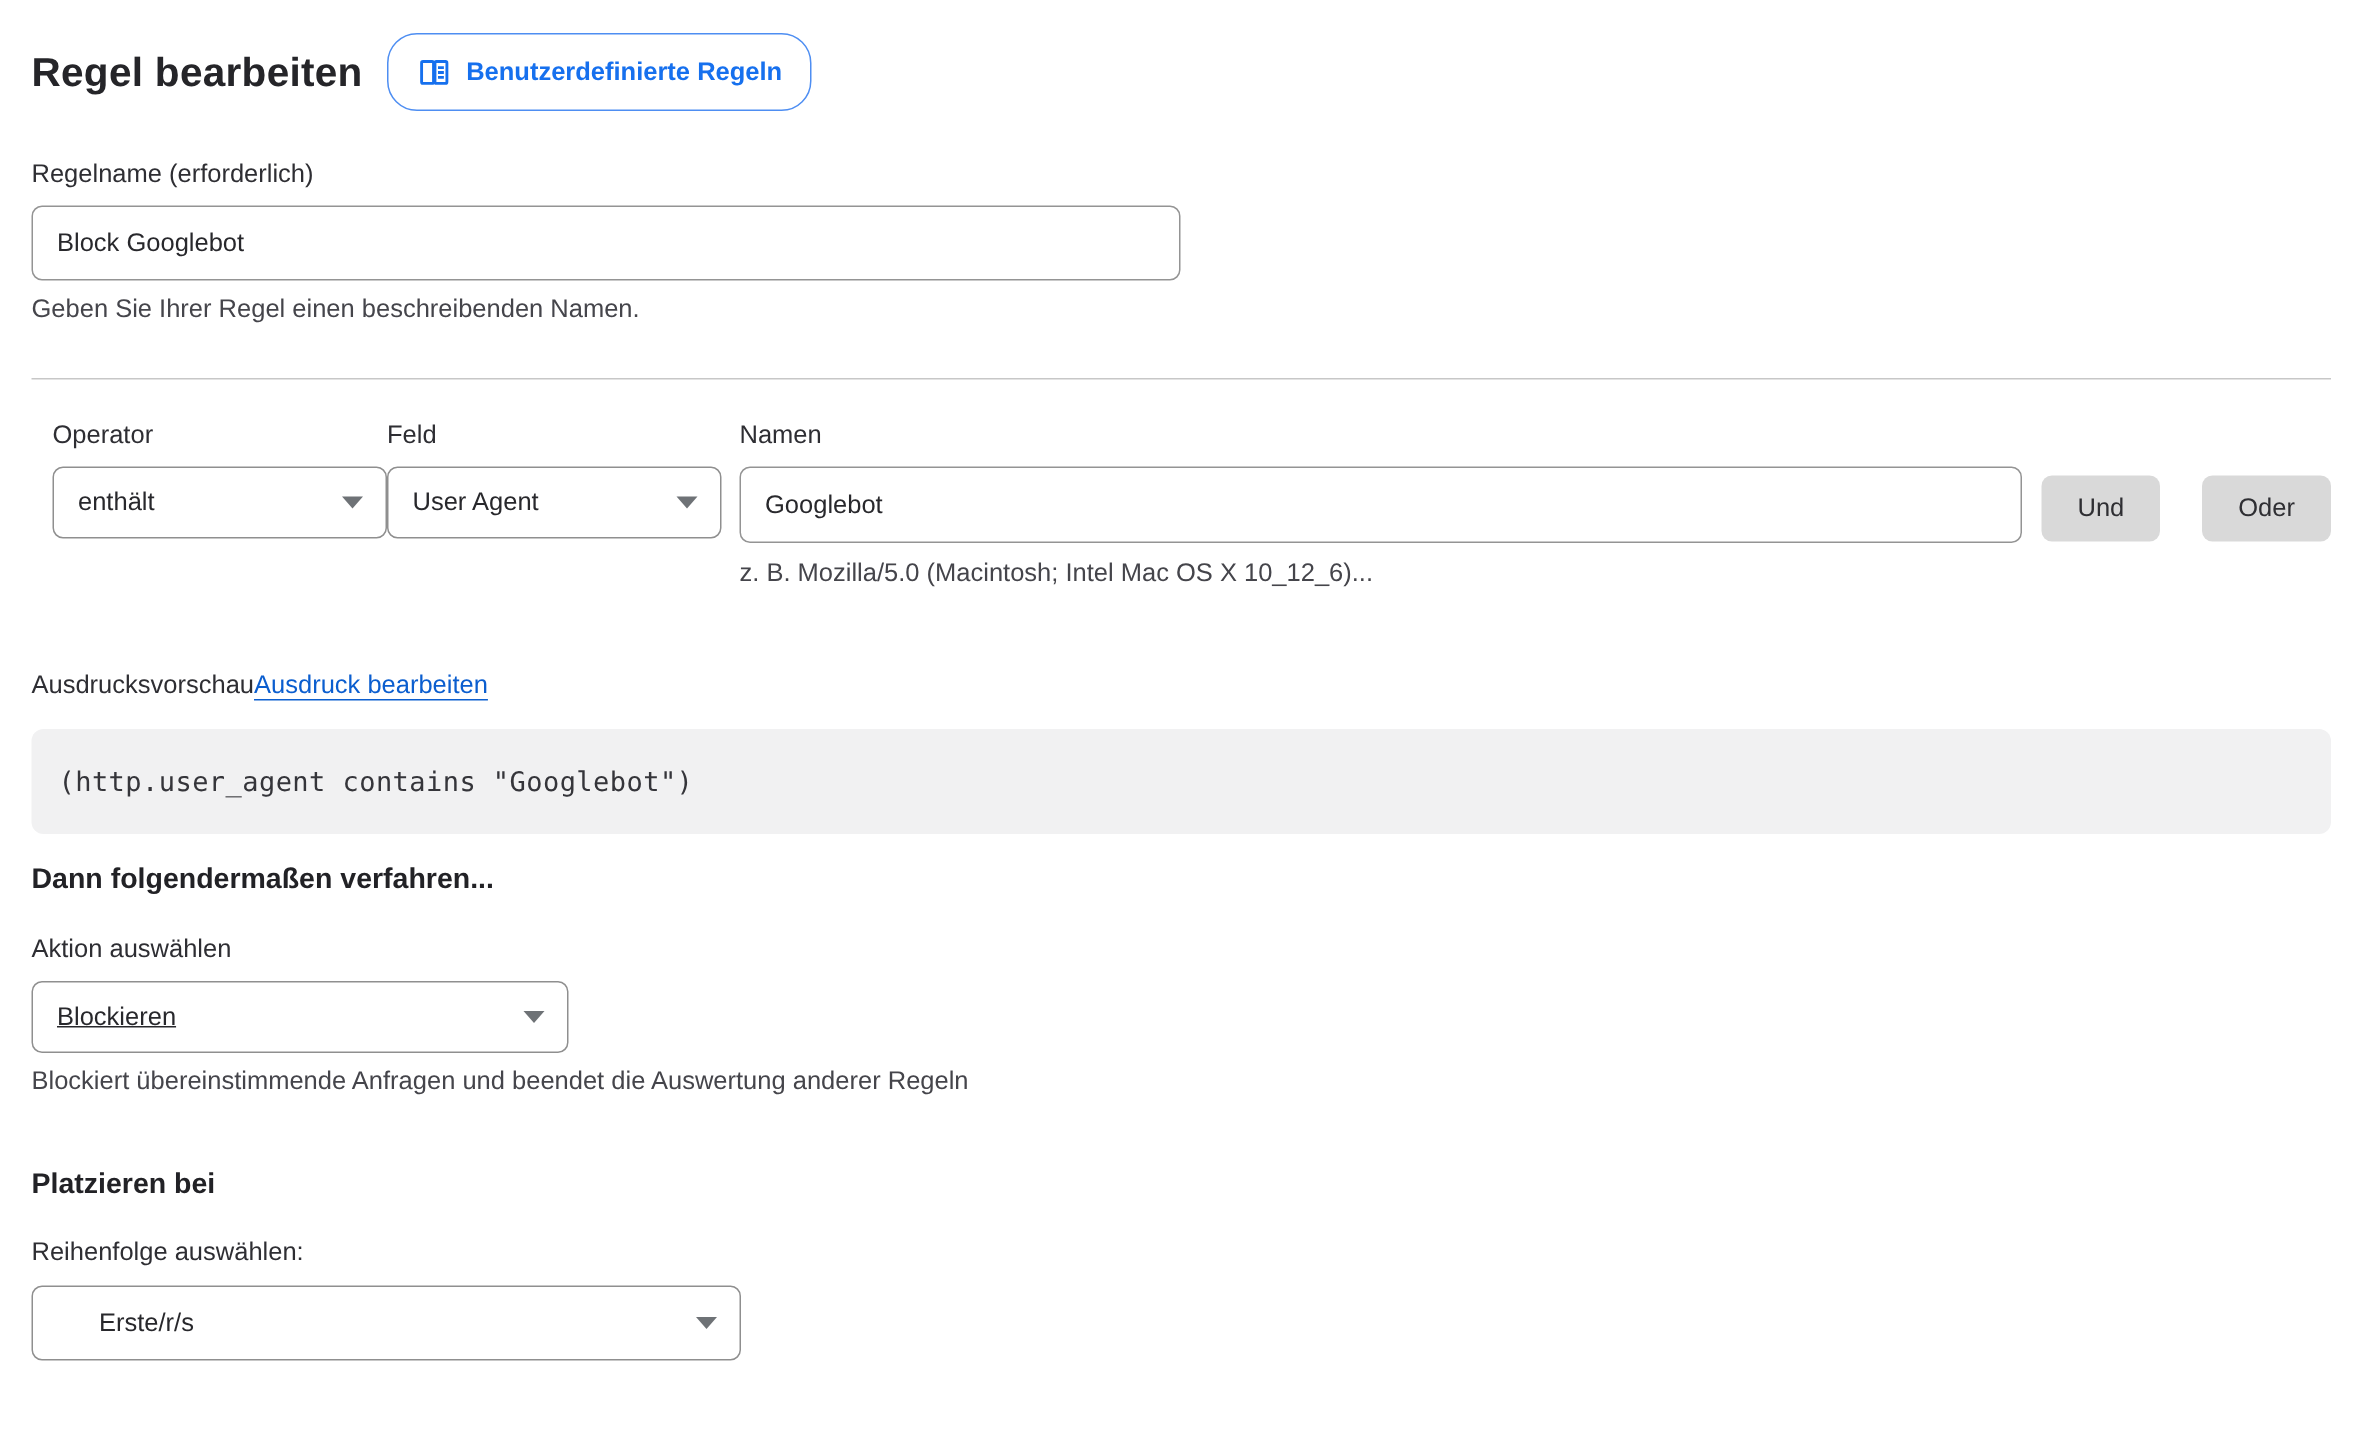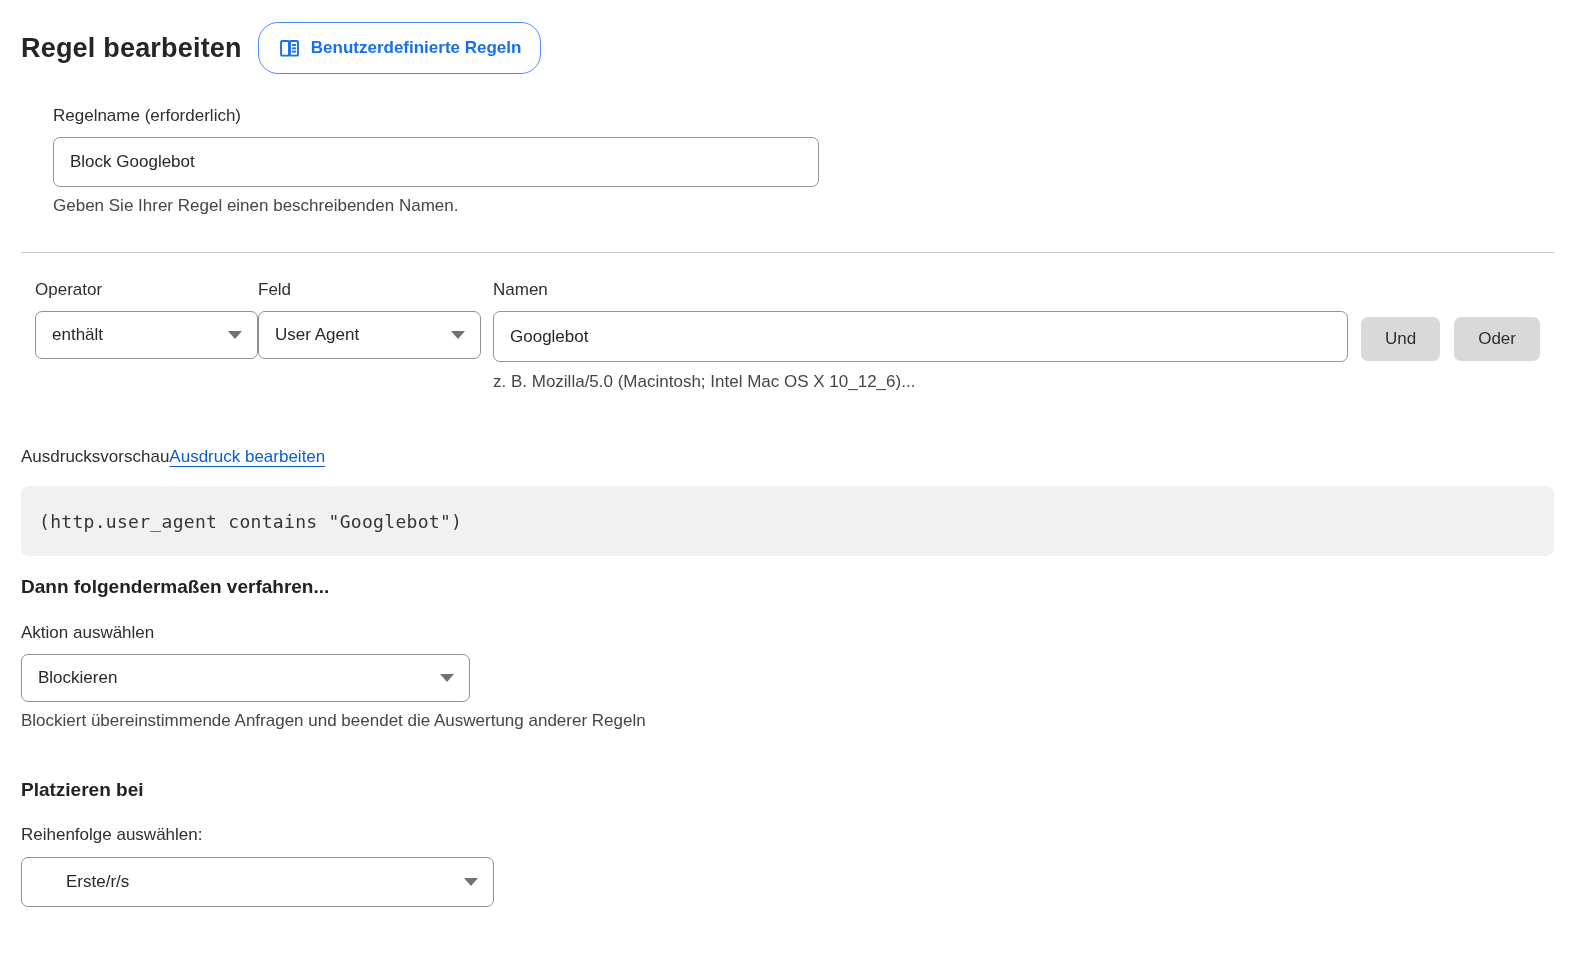--- a/index.html
+++ b/index.html
@@ -38,36 +38,36 @@
     display:flex; align-items:center; justify-content:space-between;
     padding:0 15px 0 16px; font-size:17px; color:#28282c; cursor:pointer;
   }
   .caret-down {
     width:0; height:0;
     border-left:7px solid transparent; border-right:7px solid transparent;
     border-top:8px solid #6e7276;
   }
 
   
-  .rule-name-section { margin-top:32px;margin-left:32px; }
+  .rule-name-section { margin-top:32px; }
   .rule-name-section .form-label { margin-bottom:11px; }
   #rule-name-input { width:766px; }
   .rule-name-section .help-text { margin-top:9px; }
 
   .divider { border:none; border-top:1px solid #c7c7c7; margin:36px 0 0 0; width:1533px; }
 
   .condition-section { margin-top:27px; }
   .condition-grid { display:flex; align-items:flex-start; }
   .cond-col .form-label { margin-bottom:11px; }
   .col-field, .col-operator { width:223px; }
   .col-operator { margin-left:14px; }
   .col-value { margin-left:12px; width:855px; }
   #value-input { width:855px; height:51px; }
   .col-value .help-text { margin-top:10px; }
-  .logic-buttons { display:flex; margin-left:13px; padding-top:37px; gap:14px; }
+  .logic-buttons { display:flex; margin-left:13px; padding-top:37px; gap:28px; }
   .logic-btn {
     height:44px; border:none; border-radius:7px; background:#d9d9d9;
     color:#2f2f33; font-size:17px; font-family:"Liberation Sans", sans-serif;
     cursor:pointer; padding:0 24px;
   }
 
   .expression-section { margin-top:55px; }
   .expression-header { display:flex; align-items:flex-end; width:1533px; }
   .edit-expression-link {
     font-size:17px; color:#0b5ecf; text-decoration:underline;
@@ -79,21 +79,21 @@
   }
   .code-box code {
     font-family:"DejaVu Sans Mono", monospace; font-size:18px; color:#35353a;
     letter-spacing:.3px;
   }
 
   .section-heading { font-size:19px; font-weight:700; color:#222226; }
 
   .action-section { margin-top:20px; }
   .action-section .form-label { margin-top:25px; margin-bottom:11px; }
-  #action-select { width:449px; }
+  #action-select { width:358px;text-decoration:underline; }
   .action-section .help-text { margin-top:9px; }
 
   .placement-section { margin-top:48px; }
   .placement-section .form-label { margin-top:24px; margin-bottom:12px; }
   #order-select { width:473px; height:50px;padding-left:44px; }
 </style>
 </head>
 <body>
 
 <div class="header-row">

